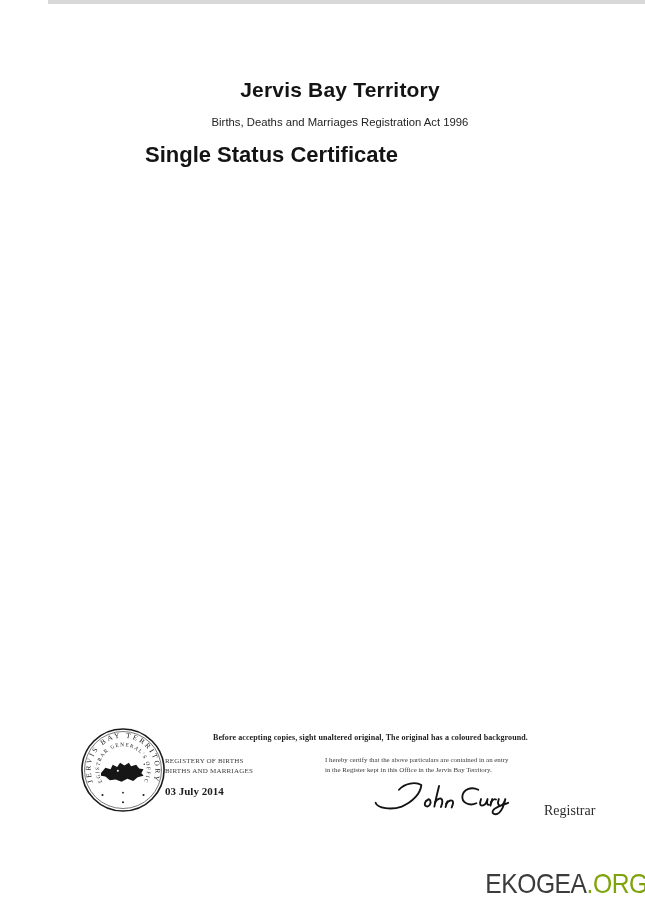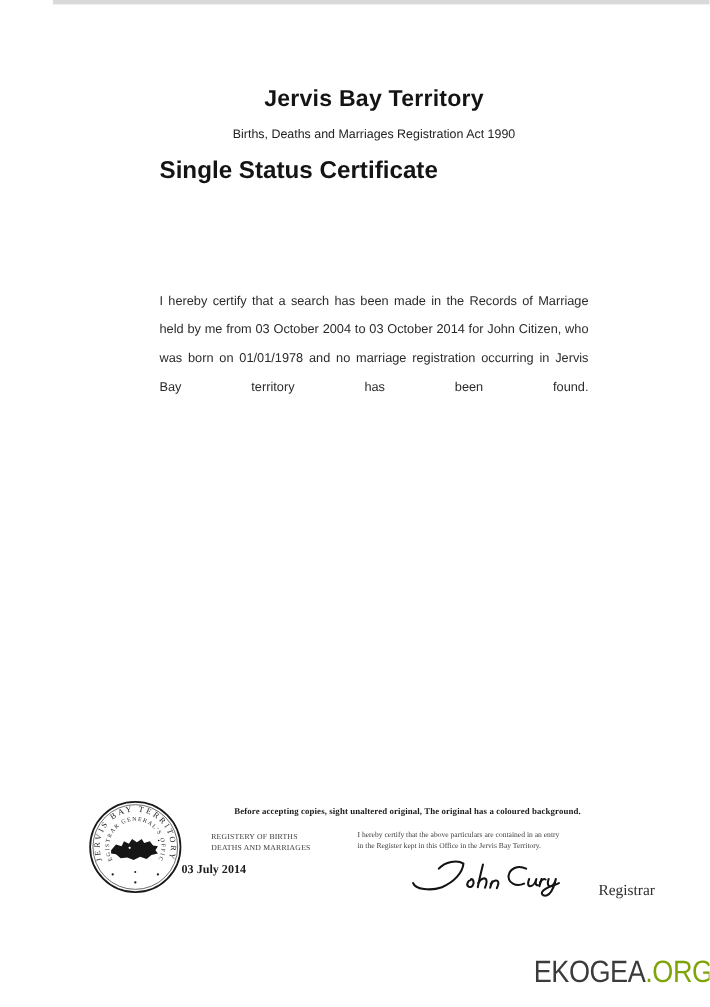--- a/index.html
+++ b/index.html
@@ -30,21 +30,21 @@
 
   .copy-notice {
     position:absolute; left:0; top:733px; width:645px; text-align:center;
     font-family:"Liberation Serif", serif; font-weight:bold;
     font-size:8px; color:#1d1d1d; letter-spacing:0.1px;
   }
   .seal-wrap { position:absolute; left:31px; top:726px; width:88px; height:88px; }
   .registry-block {
     position:absolute; left:117px; top:757px;
     font-family:"Liberation Serif", serif; font-size:7px; line-height:9.5px;
-    color:#3b3b3b; letter-spacing:0.2px;padding-left:27px;
+    color:#3b3b3b; letter-spacing:0.2px;
   }
   .issue-date {
     position:absolute; left:117px; top:785px;
     font-family:"Liberation Serif", serif; font-weight:bold;
     font-size:11px; color:#1d1d1d;
   }
   .certify-block {
     position:absolute; left:277px; top:755px; width:230px;
     font-family:"Liberation Serif", serif; font-size:6.9px; line-height:9.5px;
     color:#3b3b3b;
@@ -67,23 +67,22 @@
 </style>
 </head>
 <body>
 
 <div class="page">
 
   <div class="top-edge"></div>
   <div class="right-edge"></div>
 
   <div class="doc-title">Jervis Bay Territory</div>
-  <div class="act-line">Births, Deaths and Marriages Registration Act 1990</div>
+  <div class="act-line">Births, Deaths and Marriages Registration Act 1996</div>
   <div class="cert-title">Single Status Certificate</div>
-  <div class="cert-body">I hereby certify that a search has been made in the Records of Marriage held by me from 03 October 2004 to 03 October 2014 for John Citizen, who was born on 01/01/1978 and no marriage registration occurring in Jervis Bay territory has been found.</div>
 
   <div class="copy-notice">Before accepting copies, sight unaltered original, The original has a coloured background.</div>
 
   <div class="seal-wrap">
     <svg width="88" height="88" viewBox="0 0 120 120">
       <defs>
         <path id="sealOuterArc" d="M 21.9,82 A 44,44 0 1 1 98.1,82" fill="none"></path>
         <path id="sealInnerArc" d="M 31.9,76.3 A 32.5,32.5 0 1 1 88.1,76.3" fill="none"></path>
       </defs>
       <circle cx="60" cy="60" r="56" fill="none" stroke="#1a1a1a" stroke-width="2.2"></circle>
@@ -99,21 +98,21 @@
       <circle cx="89" cy="52" r="1" fill="#161616"></circle>
       <circle cx="60" cy="91" r="1.2" fill="#1a1a1a"></circle>
       <circle cx="32" cy="94" r="1.4" fill="#1a1a1a"></circle>
       <circle cx="60" cy="104" r="1.4" fill="#1a1a1a"></circle>
       <circle cx="88" cy="94" r="1.4" fill="#1a1a1a"></circle>
     </svg>
   </div>
 
   <div class="registry-block">
     <div>REGISTERY OF BIRTHS</div>
-    <div>DEATHS AND MARRIAGES</div>
+    <div>BIRTHS AND MARRIAGES</div>
   </div>
 
   <div class="issue-date">03 July 2014</div>
 
   <div class="certify-block">
     <div>I hereby certify that the above particulars are contained in an entry</div>
     <div>in the Register kept in this Office in the Jervis Bay Territory.</div>
   </div>
 
   <div class="signature-wrap">

